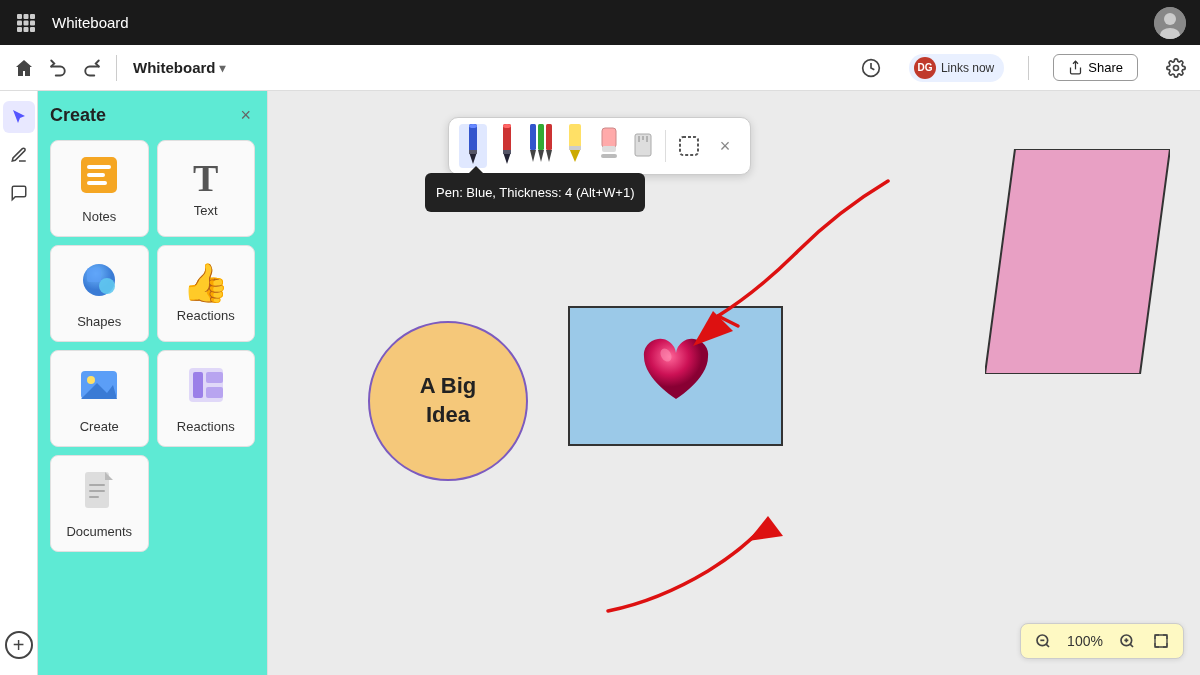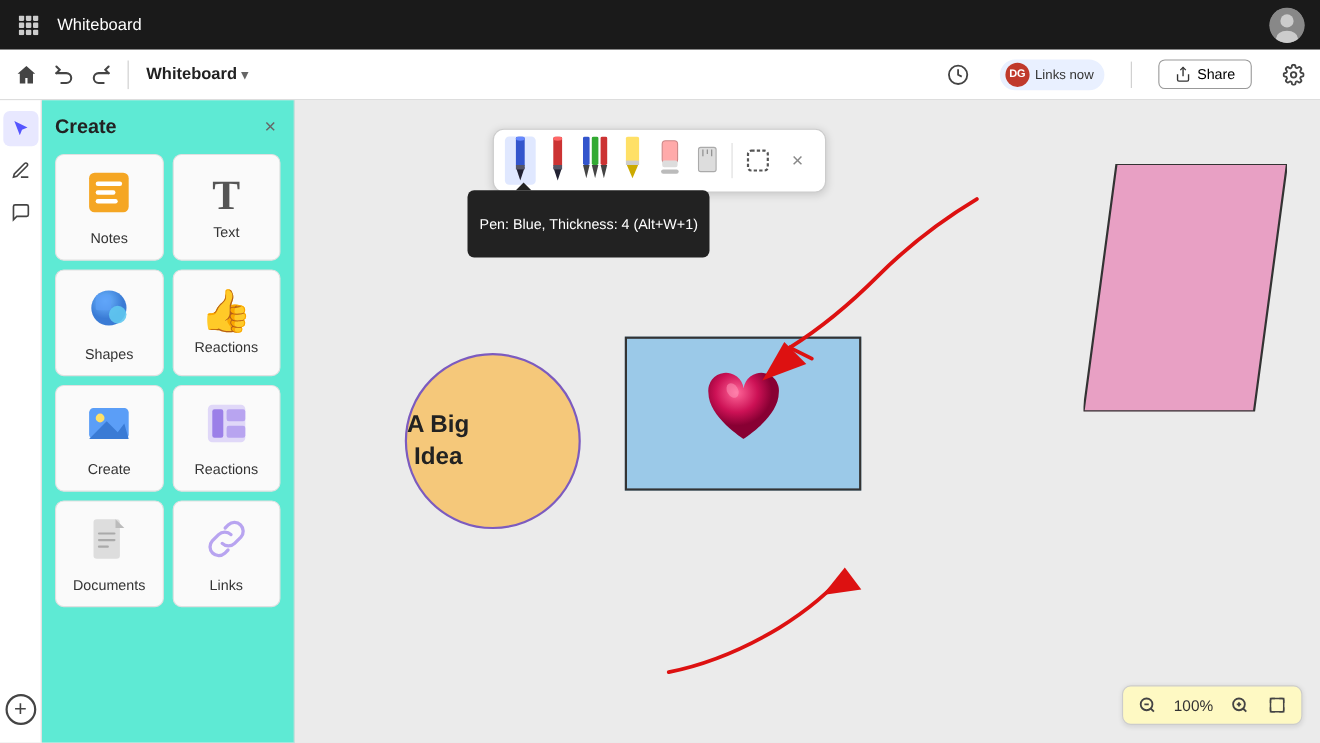--- a/index.html
+++ b/index.html
@@ -182,21 +182,21 @@
       cursor: pointer; border-radius: 6px;
       display: flex; align-items: center; justify-content: center;
       font-size: 18px; color: #555;
     }
 
     
     #pen-tooltip {
       position: absolute;
       top: 82px; left: 157px;
       background: #222; color: #fff;
-      font-size: 13px; padding: 23px 11px;
+      font-size: 13px; padding: 12px 11px;
       border-radius: 6px;
       white-space: nowrap;
       z-index: 90;
     }
     #pen-tooltip::before {
       content: '';
       position: absolute; top: -7px; left: 44px;
       border: 7px solid transparent;
       border-bottom-color: #222;
       border-top: none;
@@ -208,21 +208,21 @@
     }
 
     
     #big-idea-circle {
       position: absolute;
       left: 100px; top: 230px;
       width: 160px; height: 160px;
       border-radius: 50%;
       background: #f5c87a;
       border: 2px solid #7c5bbf;
-      display: flex; align-items: center; 
+      display: flex; align-items: center; justify-content: center;
       text-align: center;
       font-size: 22px; font-weight: 700; color: #222;
       line-height: 1.3;
     }
 
     
     #heart-rect {
       position: absolute;
       left: 300px; top: 215px;
       width: 215px; height: 140px;
@@ -452,29 +452,20 @@
           <rect x="8" y="4" width="24" height="36" rx="3" fill="#ddd"></rect>
           <path d="M28 4l8 8h-8V4z" fill="#bbb"></path>
           <rect x="12" y="16" width="16" height="2" rx="1" fill="#aaa"></rect>
           <rect x="12" y="22" width="16" height="2" rx="1" fill="#aaa"></rect>
           <rect x="12" y="28" width="10" height="2" rx="1" fill="#aaa"></rect>
         </svg>
       </div>
       <span class="create-item-label">Documents</span>
     </div>
 
-    <div class="create-item">
-      <div class="create-item-icon">
-        <svg width="44" height="44" viewBox="0 0 44 44">
-          <path d="M18 26a8 8 0 0 0 11.3 0l5.7-5.7a8 8 0 0 0-11.3-11.3l-3 3" stroke="#b8a4f0" stroke-width="3" fill="none" stroke-linecap="round"></path>
-          <path d="M26 18a8 8 0 0 0-11.3 0l-5.7 5.7a8 8 0 0 0 11.3 11.3l3-3" stroke="#b8a4f0" stroke-width="3" fill="none" stroke-linecap="round"></path>
-        </svg>
-      </div>
-      <span class="create-item-label">Links</span>
-    </div>
 
   </div>
 </div>
 
 <div id="canvas-area">
   <div id="wb-content">
 
     <div id="pen-toolbar">
 
       <div class="pen-tool selected">

